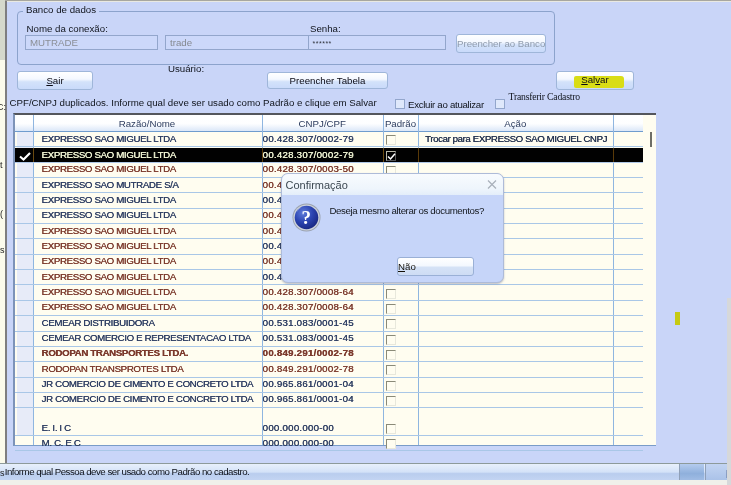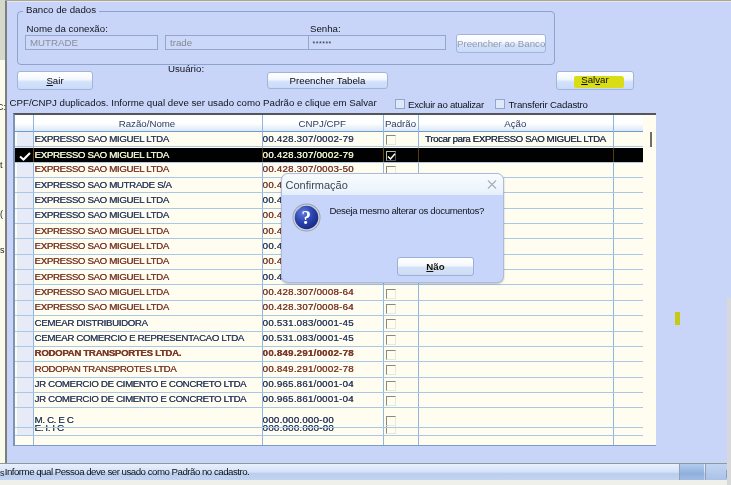--- a/index.html
+++ b/index.html
@@ -13,21 +13,21 @@
 .ckb { position:absolute; width:10px; height:10px; background:#dfe8fb; border:1px solid #93a6cc; }
 #grid { position:absolute; left:12.5px; top:113.0px; width:643.5px; height:333.0px;
   background:#fffdf0; border-top:2px solid #54565c; border-left:2px solid #7d93b8; border-bottom:1px solid #7a9cc8; }
 #ghead { position:absolute; left:0; top:0; width:628.5px; height:17.0px;
   background:linear-gradient(#ffffff 0%,#fdfeff 55%,#dbe7f8 100%); border-bottom:1.5px solid #6f9cce; }
 .hcell { position:absolute; top:3px; font-size:9.7px; color:#2c3c5e; white-space:nowrap; transform:translateX(-50%); }
 .vl { position:absolute; top:0; bottom:0; width:1px; background:#8fb6e0; }
 .row { position:absolute; left:0; width:628.5px; border-bottom:1px solid #a9c7e7; }
 .selrow { position:absolute; left:0; width:628.5px; background:#010101; border-bottom:1px solid #b0c8e8; }
 .ct { position:absolute; top:0.5px; font-size:9.7px; white-space:nowrap; text-shadow:0.3px 0 0 currentColor; }
-.nm { letter-spacing:-0.35px; }
+.nm { letter-spacing:-0.35px;margin-left:7px; }
 .cn { letter-spacing:0.25px; }
 .ac { letter-spacing:-0.4px; }
 .cb { position:absolute; top:3px; width:10px; height:10px; background:#fffdf0;
   border-top:1.5px solid #8a8a78; border-left:1.5px solid #8a8a78; border-right:1px solid #e8e8dc; border-bottom:1px solid #e8e8dc; }
 .cbsel { background:#010101; border-color:#b8b8a8 #555 #555 #b8b8a8; }
 .vb { position:absolute; top:0; bottom:0; width:1px; }
 .ind { position:absolute; left:2px; top:17.0px; width:16px; bottom:9px; background:#e7ebf8; }
 </style></head><body>
 
 <div class="ab" style="left:0;top:0;width:731px;height:1px;background:#a7a7a0;"></div>
@@ -54,41 +54,41 @@
 <div class="btn" style="left:17px;top:71px;width:76px;height:19px;line-height:18px;"><u>S</u>air</div>
 <div class="btn" style="left:267px;top:72px;width:121px;height:17px;line-height:16px;">Preencher Tabela</div>
 <div class="btn" style="left:556px;top:71px;width:78px;height:19px;line-height:18px;"></div>
 <div class="ab" style="left:573.5px;top:75.5px;width:50px;height:12.5px;background:#d9dd15;border-radius:2px 3px 2px 2px;"></div>
 <div class="ab" style="left:556px;top:71px;width:78px;height:19px;font-size:9.7px;text-align:center;line-height:18px;color:#0a0a14;"><u>S</u>al<u>v</u>ar</div>
 
 <div class="lbl" style="left:9.5px;top:97px;">CPF/CNPJ duplicados. Informe qual deve ser usado como Padrão e clique em Salvar</div>
 <div class="ckb" style="left:394.5px;top:99px;"></div>
 <div class="lbl" style="left:408px;top:99px;letter-spacing:-0.3px;">Excluir ao atualizar</div>
 <div class="ckb" style="left:494.5px;top:99px;"></div>
-<div class="lbl" style="left:508.5px;top:99px;letter-spacing:-0.2px;">Transferir Cadastro</div>
+<div class="lbl" style="left:508.5px;top:91px;letter-spacing:-0.2px;font-family:Liberation Serif, serif;">Transferir Cadastro</div>
 
 <div id="grid">
 <div class="ind"></div>
 <div id="ghead">
  <div class="hcell" style="left:132.5px;">Razão/Nome</div>
  <div class="hcell" style="left:307.8px;">CNPJ/CPF</div>
  <div class="hcell" style="left:386.0px;">Padrão</div>
  <div class="hcell" style="left:500.8px;">Ação</div>
 </div>
 <div class="vl" style="left:18.0px;"></div>
 <div class="vl" style="left:247.0px;"></div>
 <div class="vl" style="left:368.5px;"></div>
 <div class="vl" style="left:403.5px;"></div>
 <div class="vl" style="left:598.0px;"></div>
 
 <div class="row" style="top:17.00px;height:15.35px;">
  <div class="ct nm" style="left:20.0px;color:#2e3e63;">EXPRESSO SAO MIGUEL LTDA</div>
  <div class="ct cn" style="left:248.0px;color:#2e3e63;">00.428.307/0002-79</div>
  <div class="cb" style="left:371.0px;"></div>
- <div class="ct ac" style="left:410.5px;color:#253450;">Trocar para EXPRESSO SAO MIGUEL LTDA</div>
+ <div class="ct ac" style="left:410.5px;color:#253450;">Trocar para EXPRESSO SAO MIGUEL CNPJ</div>
 </div>
 <div class="selrow" style="top:33.1px;height:15.35px;">
  <svg class="chk" width="12" height="9" viewBox="0 0 12 9" style="position:absolute;left:4.0px;top:4px;">
         <path d="M1 4.5 L4.5 7.5 L11 1" stroke="#fff" stroke-width="2.1" fill="none"></path>
       </svg>
  <div class="vb" style="left:18.0px;background:#6a4a10;"></div>
  <div class="vb" style="left:247.0px;background:#5a3a08;"></div>
  <div class="vb" style="left:368.5px;background:#6a4a10;"></div>
  <div class="vb" style="left:403.5px;background:#5a3a08;"></div>
  <div class="vb" style="left:598.0px;background:#5a3a08;"></div>
@@ -193,21 +193,21 @@
  <div class="ct cn" style="left:248.0px;color:#2e3e63;">00.965.861/0001-04</div>
  <div class="cb" style="left:371.0px;"></div>
 
 </div>
 <div class="row" style="top:306px;height:15.35px;text-align:center;">
  <div class="ct nm" style="left:20.0px;color:#2e3e63;">E. I. I C</div>
  <div class="ct cn" style="left:248.0px;color:#2e3e63;">000.000.000-00</div>
  <div class="cb" style="left:371.0px;"></div>
 
 </div>
-<div class="row" style="top:298px;height:15.35px;">
+<div class="row" style="top:321px;height:15.35px;">
  <div class="ct nm" style="left:20.0px;color:#2e3e63;">M. C. E C</div>
  <div class="ct cn" style="left:248.0px;color:#2e3e63;">000.000.000-00</div>
  <div class="cb" style="left:371.0px;"></div>
 
 </div>
 <div class="ab" style="left:635.5px;top:17.0px;width:2px;height:14.5px;background:#6e6e66;"></div>
 </div>
 
 <div class="ab" style="left:0;top:462.5px;width:731px;height:1.5px;background:#8d9a9a;"></div>
 <div class="ab" style="left:0;top:464px;width:731px;height:15.5px;background:linear-gradient(#e8f0fc 0%,#d4e2f8 50%,#b9cdee 60%,#c3d4f2 100%);"></div>
@@ -235,19 +235,19 @@
     </radialGradient>
       </defs>
     <circle cx="14.5" cy="14.5" r="14" fill="#99a1af"></circle>
     <circle cx="14.5" cy="14.5" r="13.1" fill="#cdd3db"></circle>
     <circle cx="14.5" cy="14.5" r="11.8" fill="url(#qg)"></circle>
     <path d="M4.2 11.5 A 11 11 0 0 1 12 3.6 A 9.5 9.5 0 0 0 4.2 11.5 Z" fill="#ffffff" opacity="0.6"></path>
     <text x="14.3" y="21" text-anchor="middle" font-family="Liberation Serif, serif" font-size="19" font-weight="bold" fill="#ffffff">?</text>
   </svg>
   <div class="lbl" style="left:48px;top:30.5px;color:#14181e;letter-spacing:-0.4px;">Deseja mesmo alterar os documentos?</div>
   <div class="ab" style="left:115.5px;top:82.5px;width:77px;height:19.5px;border:1px solid #9ab0d6;border-radius:3px;background:linear-gradient(#ffffff 0%,#f4f8fe 45%,#d5e2f6 55%,#cedcf4 100%);">
-    <div style="text-align:center;font-size:9.7px;line-height:18px;color:#141008;font-weight:bold;"><u>N</u>ão</div>
+    <div style="font-size:9.7px;line-height:18px;color:#141008;"><u>N</u>ão</div>
   </div>
 </div>
 
 <div class="ab" style="left:674.5px;top:312px;width:5px;height:13px;background:#c6ca12;"></div>
 
 <div class="ab" style="left:726.5px;top:298px;width:4.5px;height:187px;background:#d6d8da;z-index:60;"></div>
 
 </body></html>

